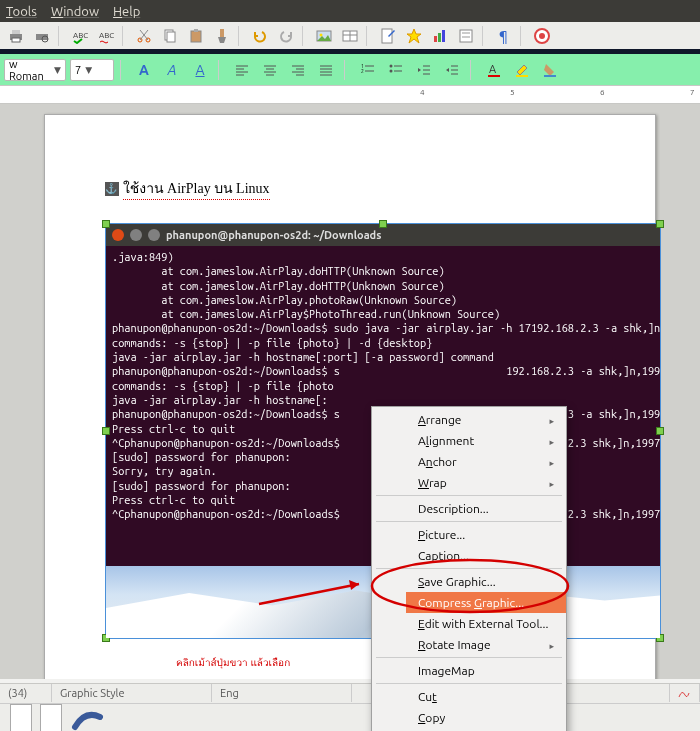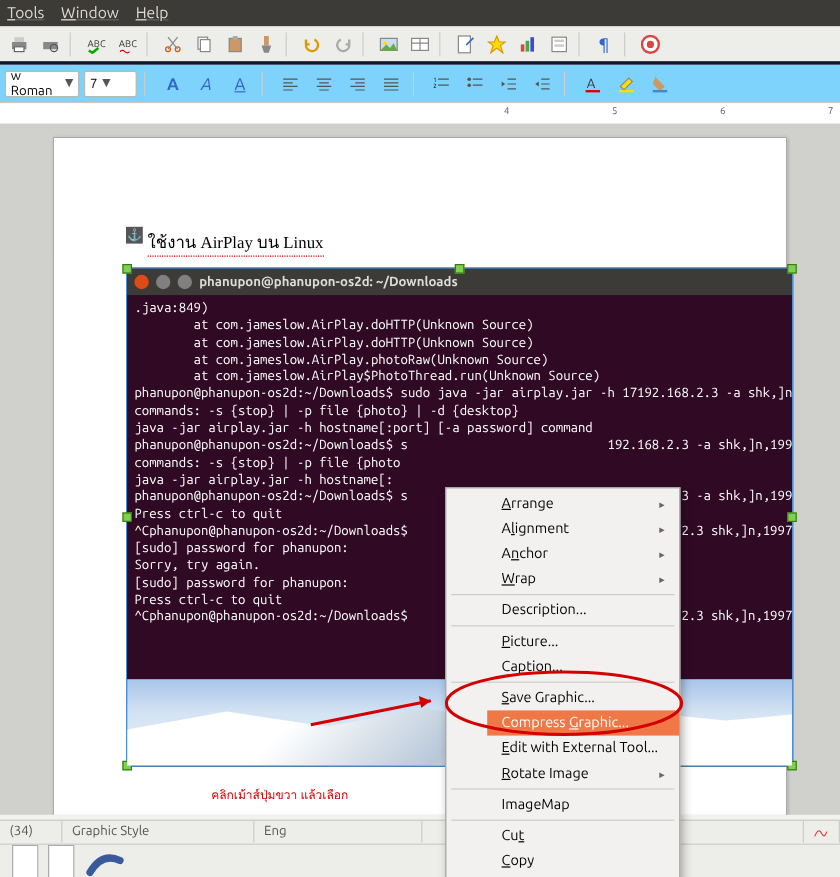--- a/index.html
+++ b/index.html
@@ -1,23 +1,23 @@
 <!DOCTYPE html>
 <html><head>
 <meta charset="utf-8">
 <style>
 * { box-sizing: border-box; margin: 0; padding: 0; }
 body { font-family: "Ubuntu", "DejaVu Sans", sans-serif; font-size: 12px; background: #f2f2f0; width: 700px; height: 731px; overflow: hidden; position: relative; }
 .menubar { background: #3c3b37; color: #dfdbd2; height: 22px; display: flex; align-items: center; padding: 0 6px; gap: 14px; font-size: 13px; }
 .menubar span { text-decoration: underline; text-decoration-color: rgba(255,255,255,0.2); }
 .menubar .u { text-decoration: underline; }
-.toolbar { background: #ededea; border-bottom: 3px solid #0f172a; height: 32px; display: flex; align-items: center; padding: 0 4px; gap: 2px; }
+.toolbar { background: #ededea; border-bottom: 5px solid #0f172a; height: 32px; display: flex; align-items: center; padding: 0 4px; gap: 2px; }
 .tb-btn { width: 24px; height: 24px; display: flex; align-items: center; justify-content: center; border-radius: 2px; }
 .tb-sep { width: 6px; height: 20px; border-left: 1px solid #ccc; margin: 0 2px; }
-.fmtbar { background: #7dd3fc; border-bottom: 1px solid #c8c8c5; height: 32px; display: flex; align-items: center; padding: 0 4px; gap: 4px; }
+.fmtbar { background: #86efac; border-bottom: 1px solid #c8c8c5; height: 32px; display: flex; align-items: center; padding: 0 4px; gap: 4px; }
 .combo { border: 1px solid #b8b8b5; background: #fff; height: 22px; display: flex; align-items: center; padding: 0 4px; font-size: 11px; border-radius: 2px; }
 .combo .arrow { margin-left: 4px; font-size: 9px; color: #555; }
 .ruler { background: #fff; border-bottom: 1px solid #c8c8c5; height: 18px; position: relative; font-size: 8px; color: #555; }
 .ruler .tick { position: absolute; top: 2px; }
 .page-area { background: #d0d0cc; height: 575px; overflow: hidden; position: relative; }
 .page { background: #fff; margin: 10px auto 0; width: 612px; height: 800px; box-shadow: 1px 1px 3px rgba(0,0,0,0.3); position: relative; border: 1px solid #aaa; }
 .doc-title { position: absolute; top: 62px; left: 60px; font-family: "Times New Roman", serif; font-size: 14px; display: flex; align-items: center; gap: 4px; }
 .anchor-icon { width: 14px; height: 14px; background: #555; display: inline-flex; align-items: center; justify-content: center; color: #fff; font-size: 10px; }
 .sel-frame { position: absolute; top: 108px; left: 60px; width: 556px; height: 416px; border: 1px solid #4a90d9; background: #14202a; }
 .handle { position: absolute; width: 8px; height: 8px; background: #7fd04f; border: 1px solid #3a7a1a; }
@@ -283,21 +283,21 @@
   <span class="tick" style="left:420px">4</span>
   <span class="tick" style="left:510px">5</span>
   <span class="tick" style="left:600px">6</span>
   <span class="tick" style="left:690px">7</span>
 </div>
 
 <div class="page-area">
   <div class="page">
     <div class="doc-title">
       <span class="anchor-icon">⚓</span>
-      <span style="border-bottom:1px dotted #d00;margin-top:14px;">ใช้งาน AirPlay บน Linux</span>
+      <span style="border-bottom:1px dotted #d00;">ใช้งาน AirPlay บน Linux</span>
     </div>
 
     <div class="sel-frame">
       <div class="handle h-tl"></div>
       <div class="handle h-tc"></div>
       <div class="handle h-tr"></div>
       <div class="handle h-ml"></div>
       <div class="handle h-mr"></div>
       <div class="handle h-bl"></div>
       <div class="handle h-bc"></div>

